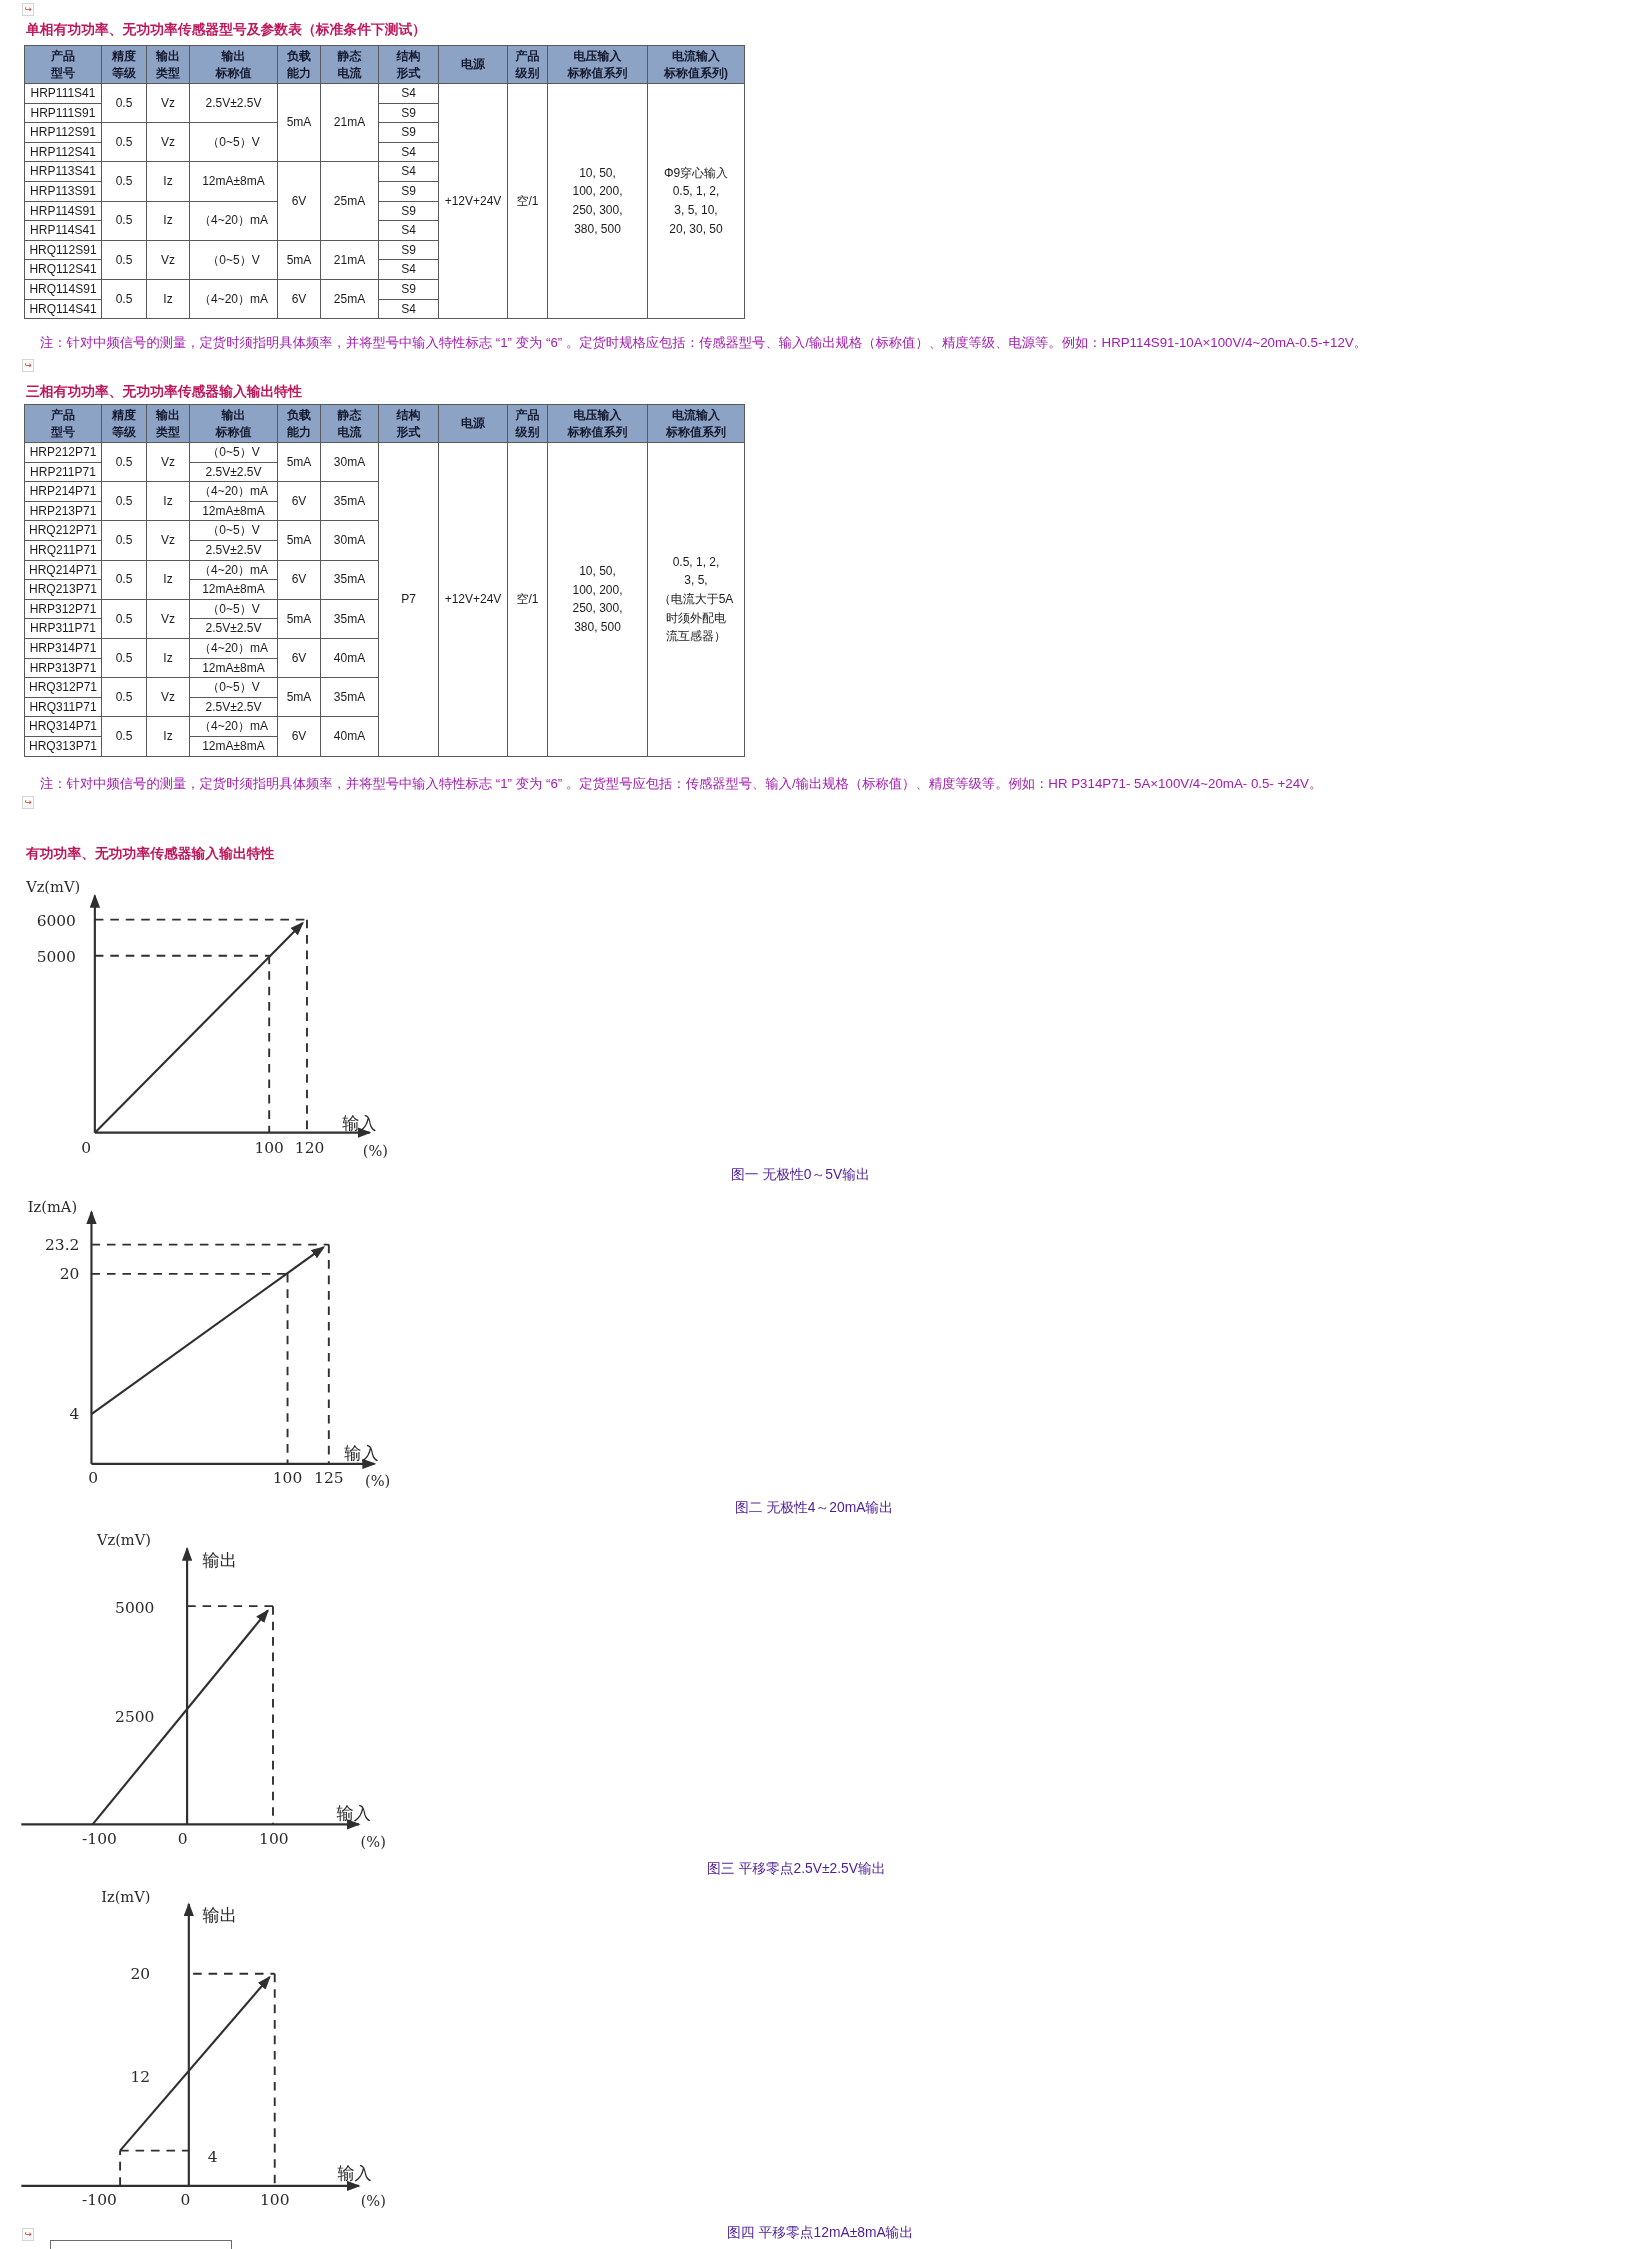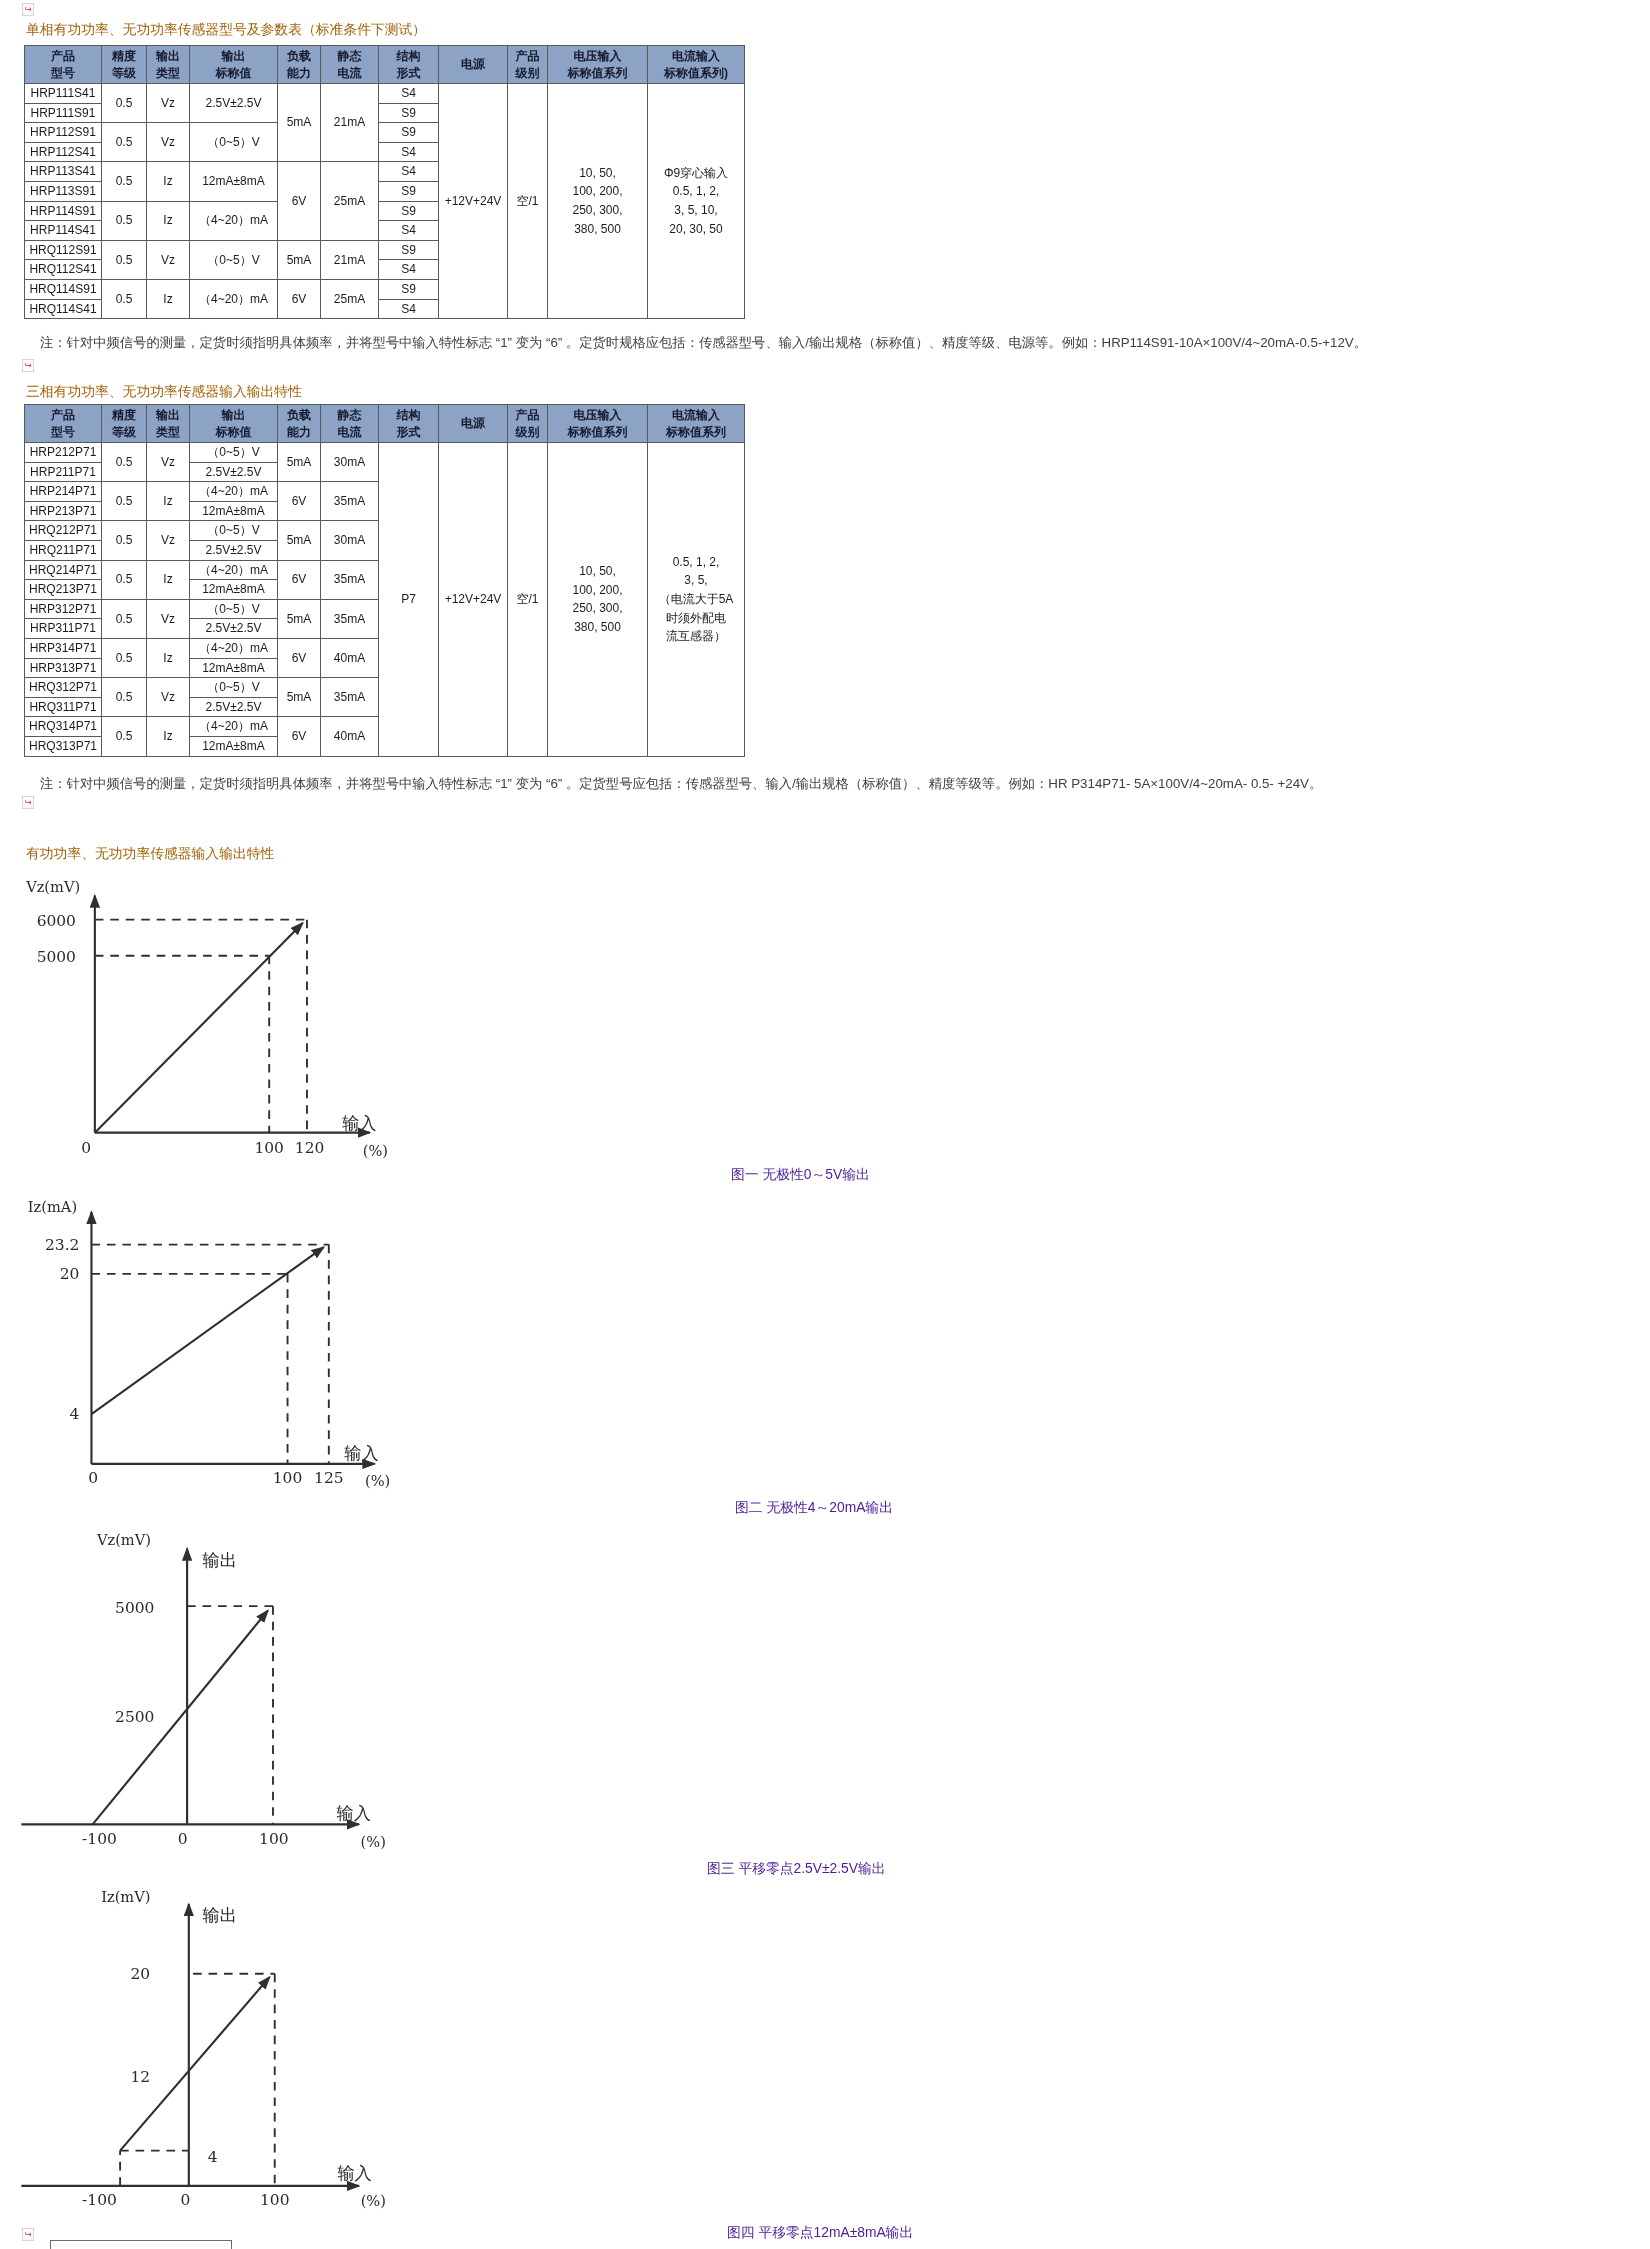--- a/index.html
+++ b/index.html
@@ -1,21 +1,21 @@
 <!DOCTYPE html>
 <html style="font-size:13.8px"><head>
 <meta charset="utf-8">
 <style>
   * { box-sizing: border-box; }
   html,body { margin:0; padding:0; background:#ffffff; }
   .page { position:relative; width:1651px; height:2250px; background:#fff;
           font-family:"Liberation Sans", sans-serif; color:#1c1c1c; overflow:hidden; }
   .abs { position:absolute; }
-  .h-title { font-weight:normal; font-size:13.8px; color:#a16207; white-space:nowrap; }
-  .note { font-size:13.3px; color:#404040; white-space:nowrap; }
+  .h-title { font-weight:bold; font-size:13.8px; color:#be185d; white-space:nowrap; }
+  .note { font-size:13.3px; color:#a21caf; white-space:nowrap; }
   .marker { width:11.2px; height:13px; font-size:8.6px; line-height:11.2px; text-align:center;
             color:#c0392b; border:0.9px solid #d5d5d5; background:#fbfbfb; }
   .ptable { border-collapse:collapse; table-layout:fixed; font-size:12px; color:#1c1c1c; background:#fff; }
   .ptable th, .ptable td { border:0.9px solid #58595b; text-align:center; vertical-align:middle;
                            padding:0 1.7px; overflow:hidden; }
   .ptable th { background:#8da3c6; font-weight:bold; height:38px; line-height:1.35; color:#141a2e; }
   .ptable td { height:19px; line-height:1.55; }
   .caption { font-size:13.8px; color:#4c1d95; white-space:nowrap; }
   .fragment { border:0.9px solid #6b6b6b; border-bottom:none; background:#fff; }
   svg text { font-family:"DejaVu Serif", serif; fill:#2a2a2a; }

